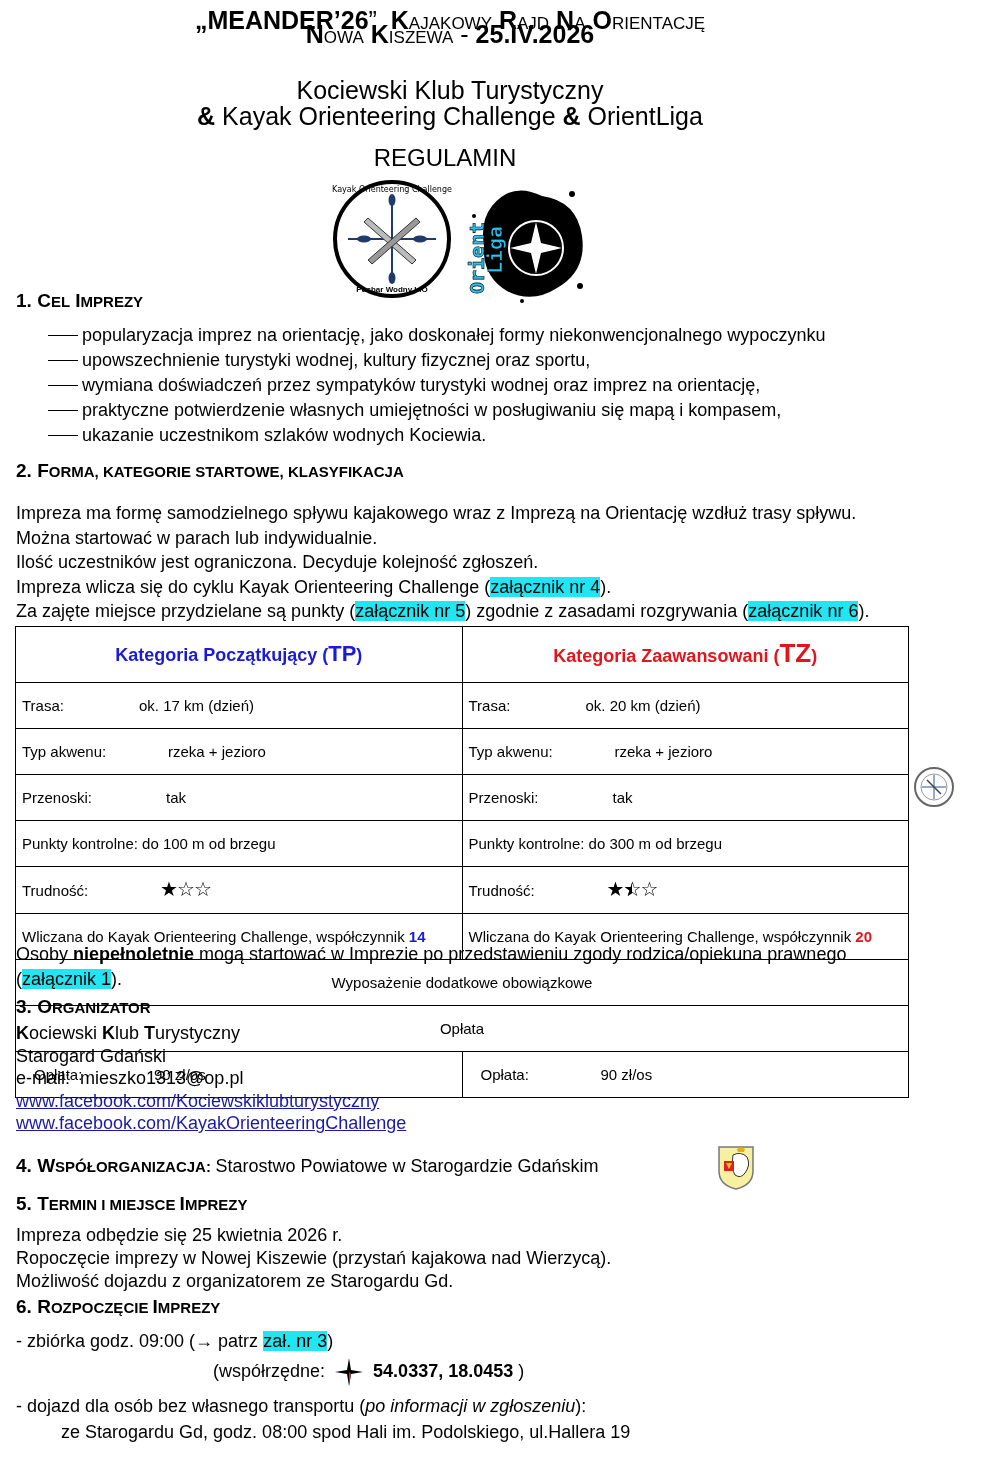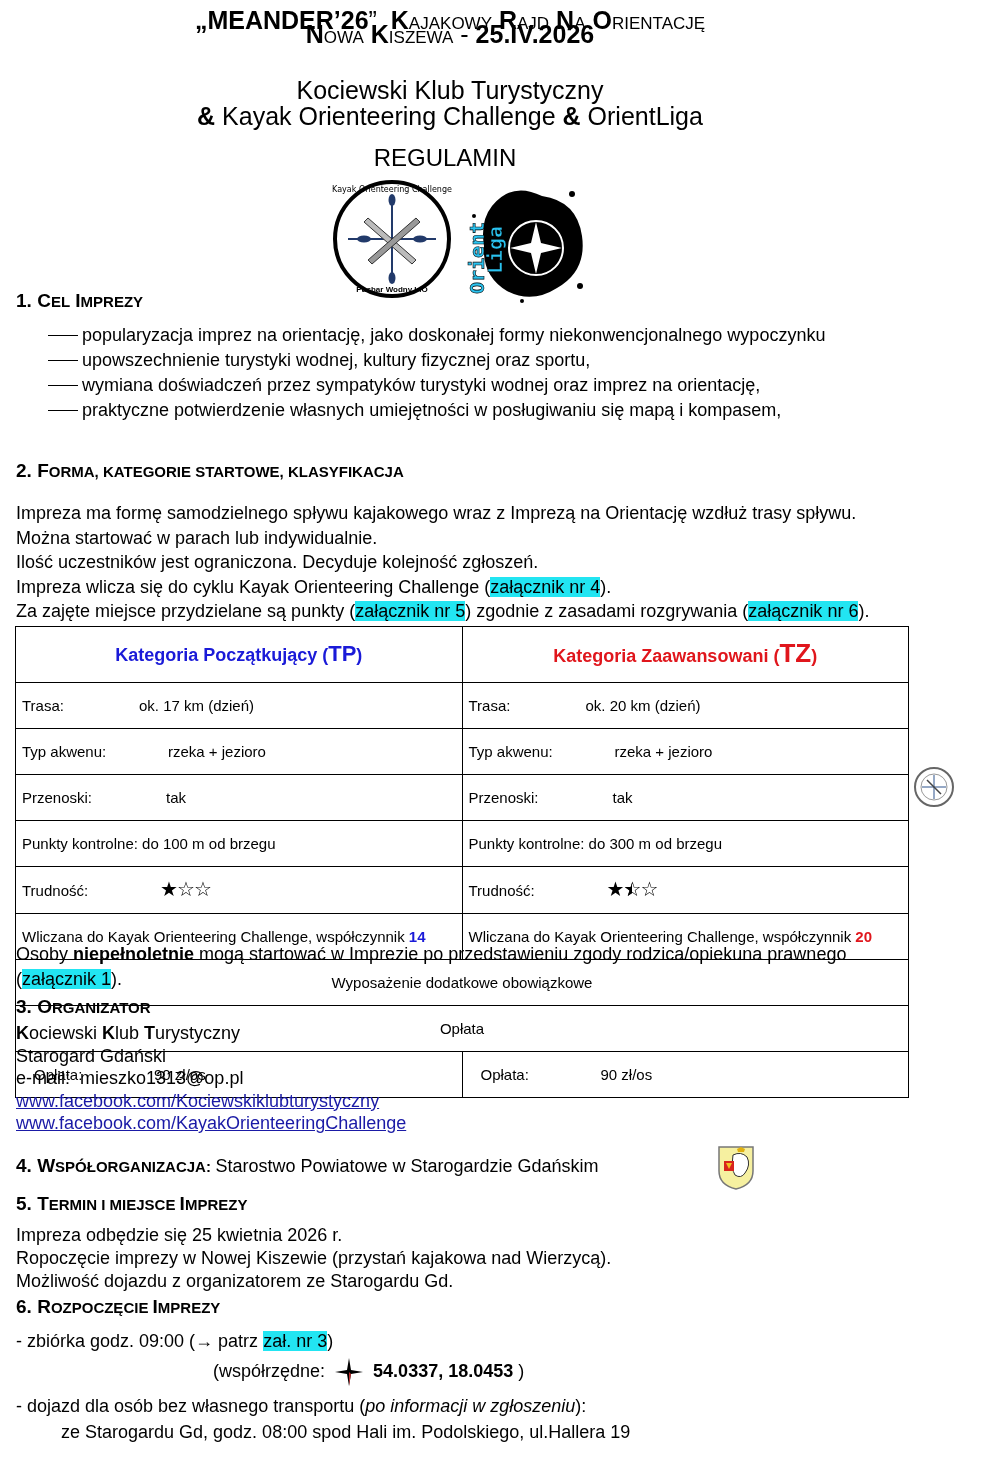--- a/index.html
+++ b/index.html
@@ -86,20 +86,21 @@
 <div class="abs h" style="left:16px;top:290px">
   <span>1.</span>
   <span>C</span><span class="small">EL</span>
   <span>I</span><span class="small">MPREZY</span>
 </div>
 <div class="abs bullets">
   <div><span class="dash"></span><span>popularyzacja imprez na orientację, jako doskonałej formy niekonwencjonalnego wypoczynku</span></div>
   <div><span class="dash"></span><span>upowszechnienie turystyki wodnej, kultury fizycznej oraz sportu,</span></div>
   <div><span class="dash"></span><span>wymiana doświadczeń przez sympatyków turystyki wodnej oraz imprez na orientację,</span></div>
   <div><span class="dash"></span><span>praktyczne potwierdzenie własnych umiejętności w posługiwaniu się mapą i kompasem,</span></div>
+  <div><span class="dash"></span><span>ukazanie uczestnikom szlaków wodnych Kociewia.</span></div>
 </div>
 
 <div class="abs h" style="left:16px;top:460px">
   <span>2.</span>
   <span>F</span><span class="small">ORMA, KATEGORIE STARTOWE, KLASYFIKACJA</span>
 </div>
 <div class="abs para" style="left:16px;top:493px">
   <div>Impreza ma formę samodzielnego spływu kajakowego wraz z Imprezą na Orientację wzdłuż trasy spływu.</div>
   <div>Można startować w parach lub indywidualnie.</div>
   <div>Ilość uczestników jest ograniczona. Decyduje kolejność zgłoszeń.</div>

